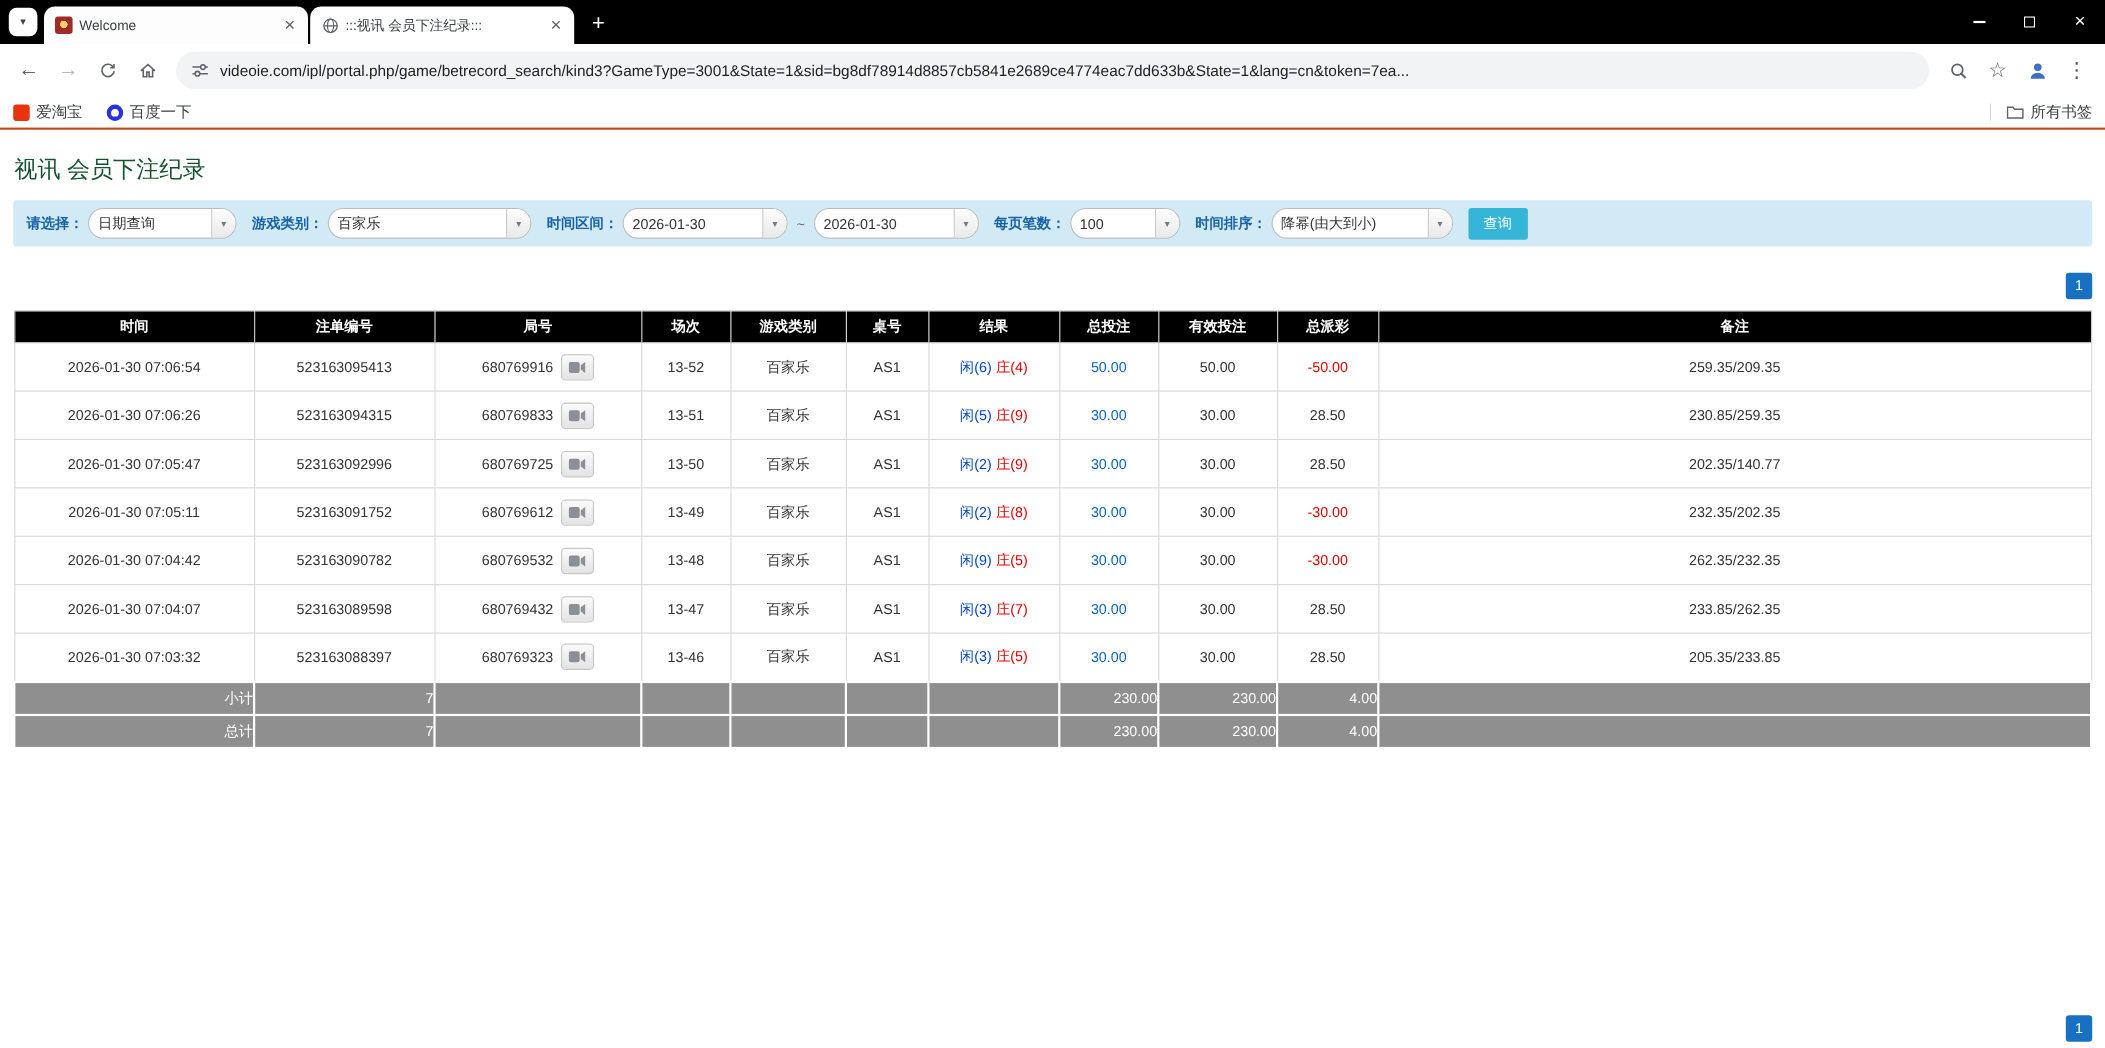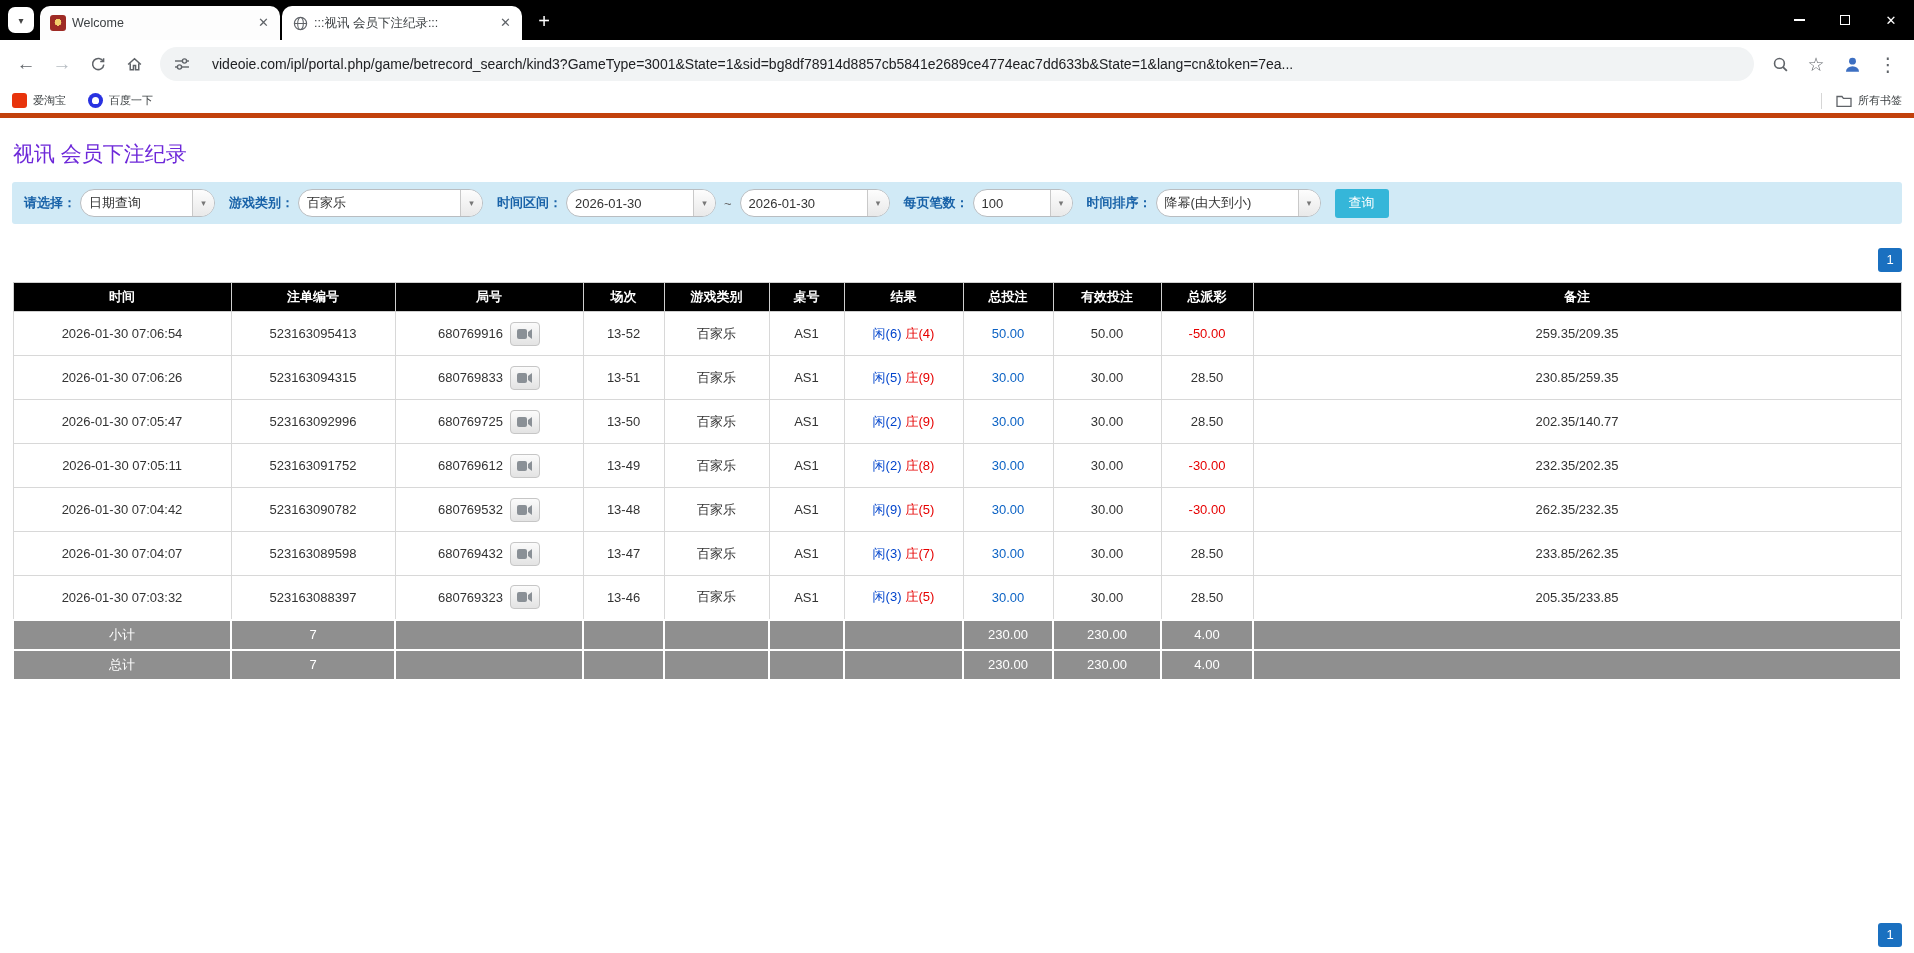--- a/index.html
+++ b/index.html
@@ -21,34 +21,34 @@
   .new-tab { width:28px; height:28px; margin:0 0 5px 6px; color:#fff; font-size:20px; display:flex; align-items:center; justify-content:center; border-radius:6px; }
   .win-controls { position:absolute; right:0; top:0; height:40px; display:flex; }
   .win-btn { width:46px; height:40px; display:flex; align-items:center; justify-content:center; color:#fff; font-size:13px; }
   .minline { width:11px; height:1.5px; background:#fff; display:inline-block; }
   .maxbox { width:10px; height:10px; border:1.5px solid #fff; display:inline-block; }
 
   .navbar { height:48px; background:#fff; display:flex; align-items:center; padding:0 8px; }
   .nav-btn { width:36px; height:36px; border-radius:50%; display:flex; align-items:center; justify-content:center; font-size:19px; color:#5f6368; flex:0 0 auto; }
   .nav-btn.disabled { color:#b6bcc2; }
   .address-bar { flex:1; height:34px; background:#f1f3f4; border-radius:17px; display:flex; align-items:center; padding:0 14px; margin:0 8px; min-width:0; }
-  .url-text { font-size:14px; color:#202124; white-space:nowrap; overflow:hidden; margin-left:22px; }
-
-  .bookmarks { height:30px; background:#fff; border-bottom:5px solid #c2410c; display:flex; align-items:center; padding:0 12px; font-size:11px; color:#3c4043; }
+  .url-text { font-size:14px; color:#202124; white-space:nowrap; overflow:hidden; margin-left:10px; }
+
+  .bookmarks { height:30px; background:#fff; border-bottom:2px solid #c2410c; display:flex; align-items:center; padding:0 12px; font-size:14px; color:#3c4043; }
   .bm-item { display:flex; align-items:center; gap:6px; margin-right:22px; }
   .bm-icon-taobao { width:15px; height:15px; background:#e8340c; border-radius:3px; display:inline-block; }
   .bm-icon-baidu { width:15px; height:15px; background:#2932e1; border-radius:50%; display:inline-block; position:relative; }
   .bm-icon-baidu::after{ content:""; position:absolute; left:4px; top:4px; width:7px; height:7px; background:#fff; border-radius:50% 50% 40% 40%; }
   .bm-spacer { flex:1; }
   .bm-sep { width:1px; height:16px; background:#d6d6d6; margin-right:14px; }
   .bm-all { display:flex; align-items:center; gap:6px; }
 
   
   .page { position:relative; height:835px; background:#fff; }
-  .page-title { font-size:21px; font-weight:400; color:#6d28d9; padding:22px 0 14px 13px; }
+  .page-title { font-size:21px; font-weight:400; color:#14532d; padding:22px 0 14px 13px; }
 
   .filter-bar { margin:0 12px; background:#d1eaf6; border-radius:3px; height:42px; display:flex; align-items:center; padding:0 12px; }
   .flabel { color:#1862a8; font-weight:bold; font-size:13px; margin-right:4px; white-space:nowrap; }
   .fgroup { display:flex; align-items:center; margin-right:14px; }
   .combo { height:28px; background:#fff; border:1px solid #b9bdc1; border-radius:14px; display:flex; align-items:stretch; overflow:hidden; }
   .combo-val { flex:1; display:flex; align-items:center; padding:0 8px; font-size:13px; color:#333; white-space:nowrap; overflow:hidden; }
   .combo-arrow { width:22px; border-left:1px solid #c9c9c9; background:linear-gradient(#fdfdfd,#e9e9e9); display:flex; align-items:center; justify-content:center; color:#777; font-size:9px; flex:0 0 auto; }
   .w135{width:135px} .w185{width:185px} .w150{width:150px} .w100{width:100px} .w165{width:165px}
   .tilde { color:#666; font-size:13px; margin:0 8px 0 -6px; }
   .search-btn { height:29px; padding:0 14px; background:#35b6d9; color:#fff; border:none; border-radius:3px; font-size:13px; cursor:pointer; font-family:inherit; }
@@ -64,21 +64,21 @@
   
   table.bet-table { width:calc(100% - 24px); margin:0 12px; border-collapse:collapse; table-layout:fixed; font-size:13px; }
   .bet-table th { background:#000; color:#fff; height:29px; font-weight:bold; border:1px solid #cfcfcf; text-align:center; }
   .bet-table td { background:#fff; height:44px; border:1px solid #d8d8d8; text-align:center; color:#333; }
   .round-wrap { display:inline-flex; align-items:center; gap:7px; }
   .cam-btn { width:30px; height:24px; background:linear-gradient(#fbfbfb,#e3e3e3); border:1px solid #c6c6c6; border-radius:4px; display:inline-flex; align-items:center; justify-content:center; cursor:pointer; }
   .player { color:#0044cc; }
   .banker { color:#e60000; margin-left:4px; }
   .bet-link { color:#0b62c4; cursor:pointer; text-decoration:none; }
   td.payout.neg { color:#e60000; }
-  tr.footer-row td { background:#8f8f8f; color:#fff; height:30px; border:2px solid #fff; }
+  tr.footer-row td { background:#8f8f8f; color:#fff; height:30px; border:2px solid #fff;text-align:right; }
 </style>
 </head>
 <body>
 
 <div class="titlebar">
   <div class="tab-search">
     <span>▾</span>
   </div>
   <div class="tab inactive">
     <span class="favicon favicon-welcome"></span>

